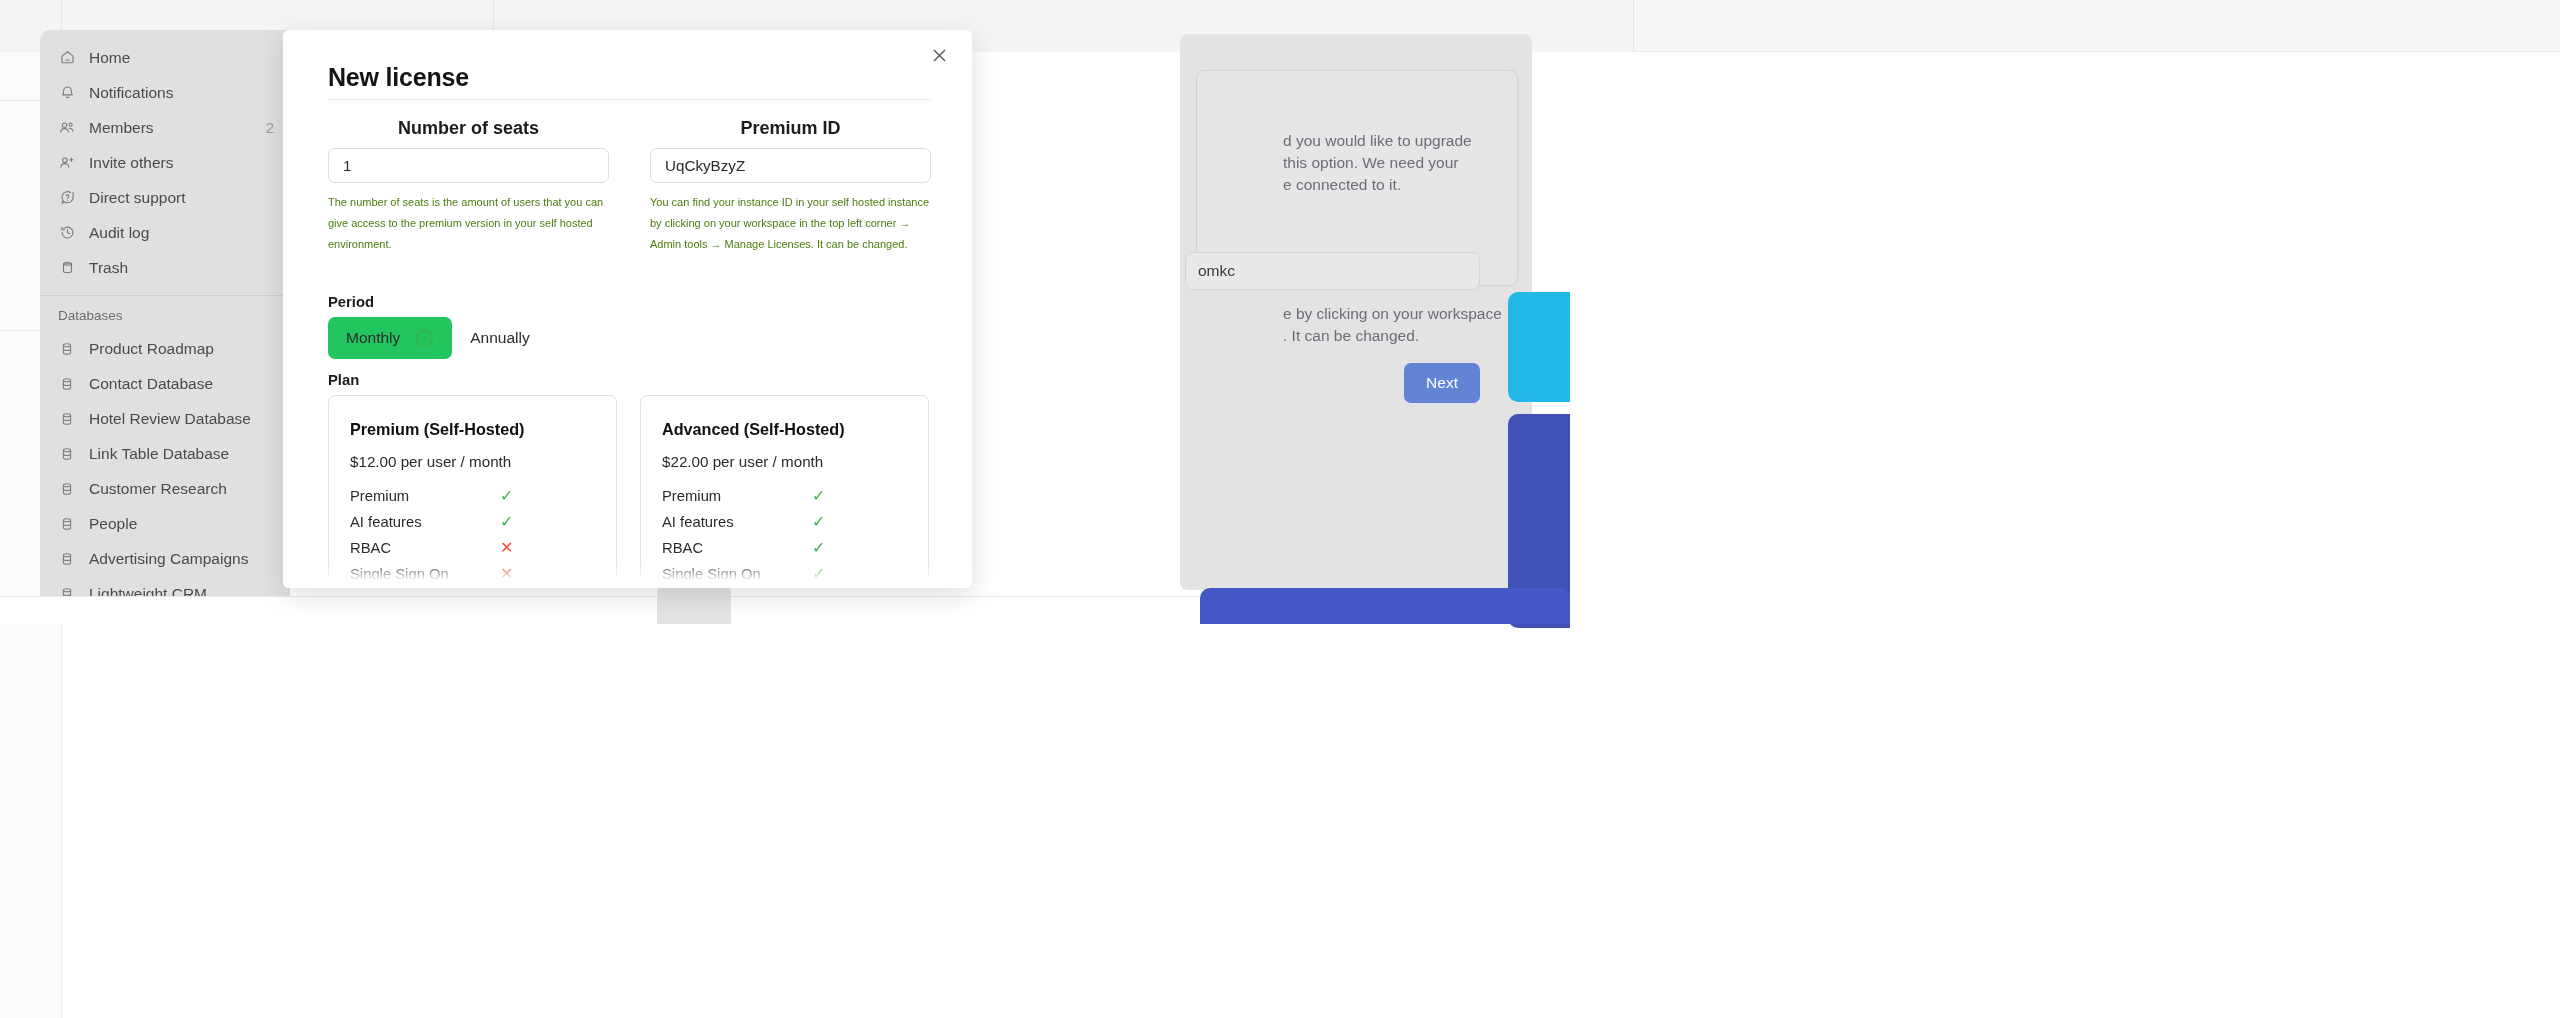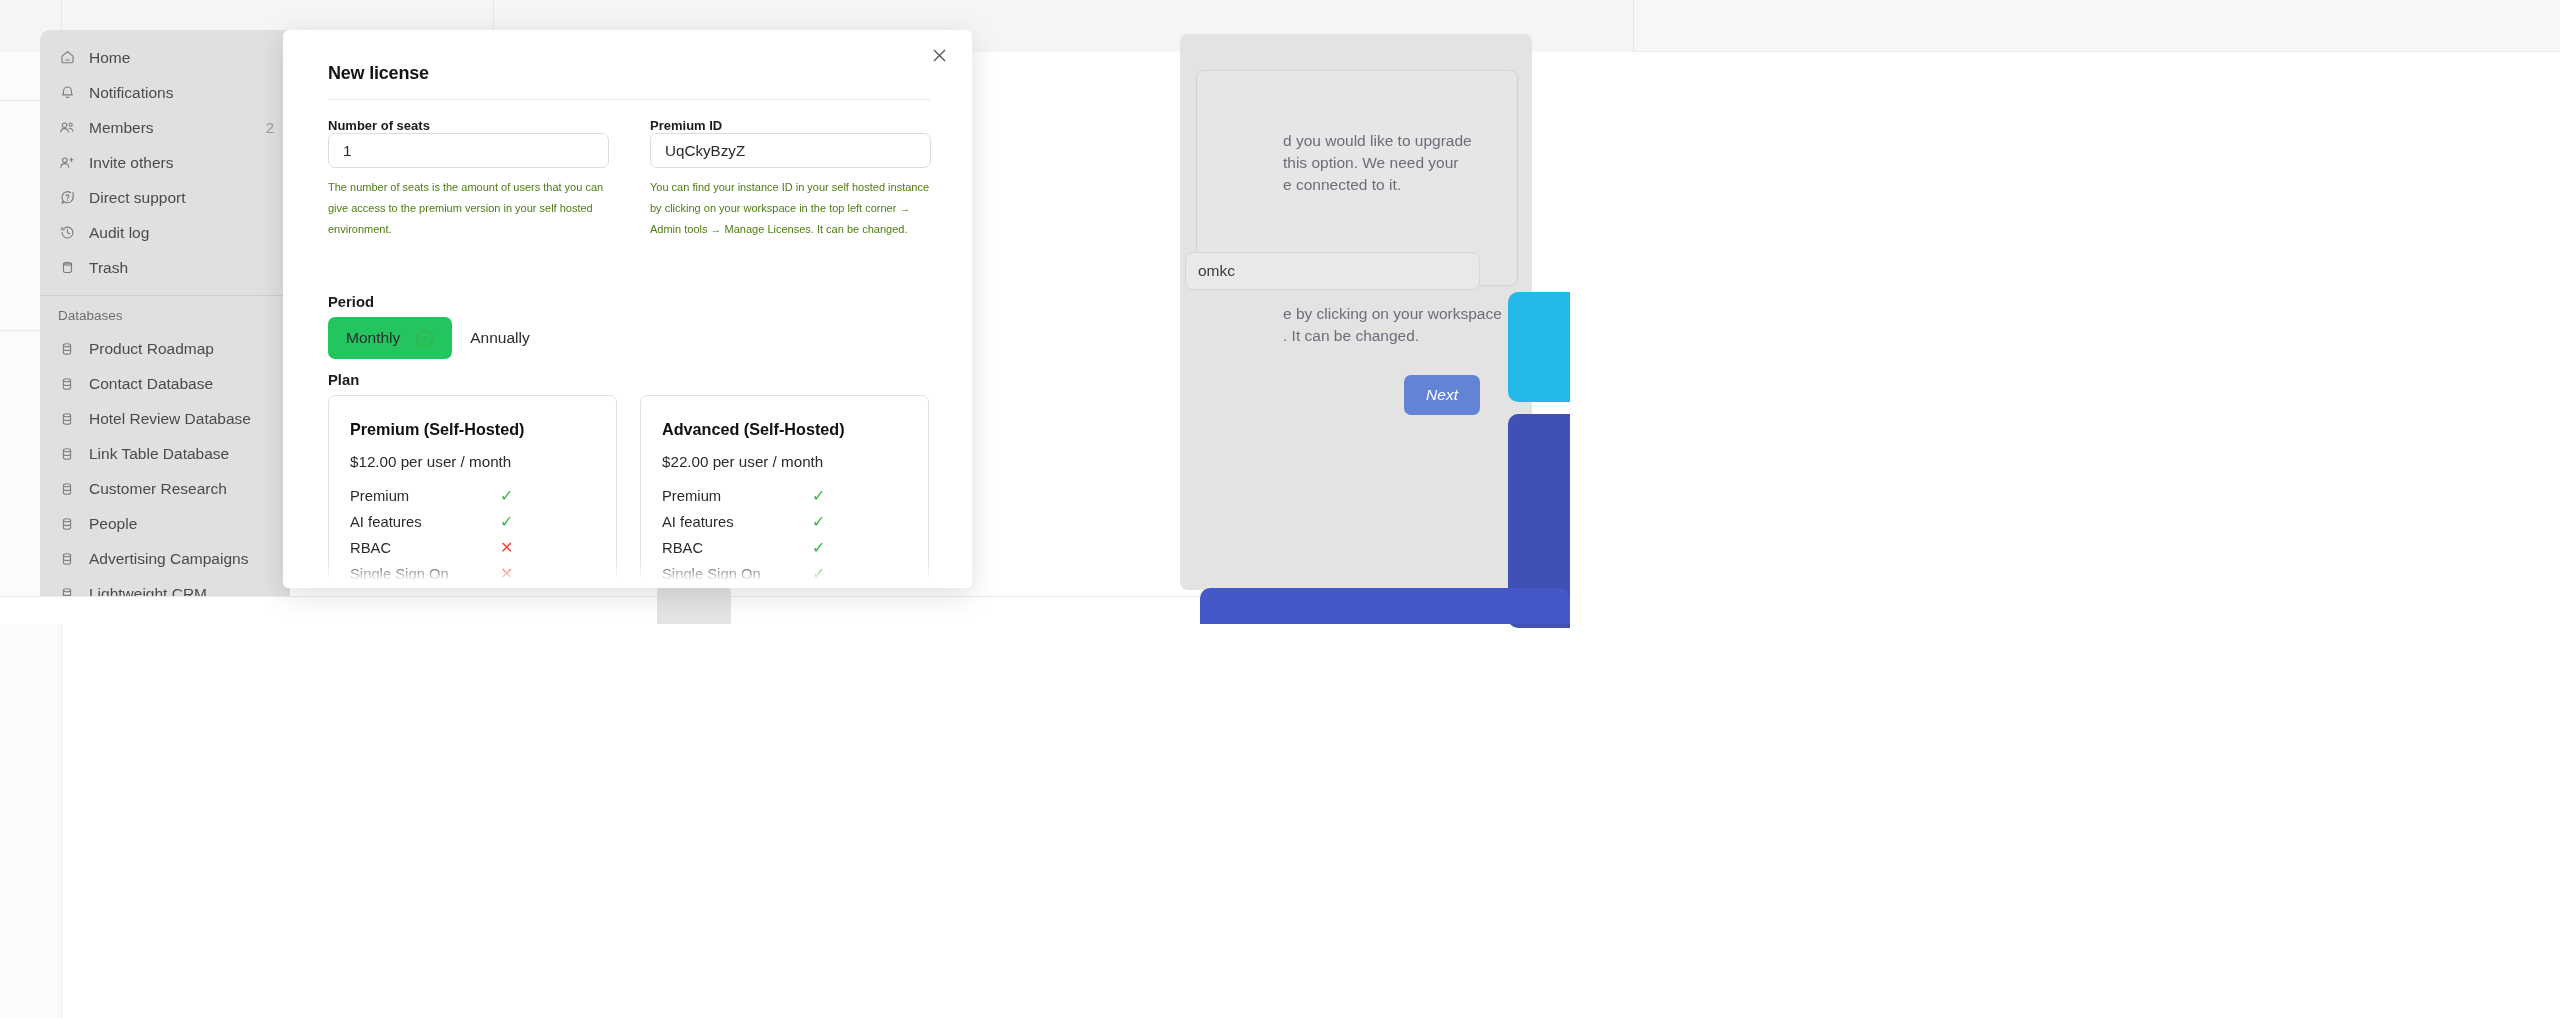--- a/index.html
+++ b/index.html
@@ -132,28 +132,27 @@
     border: 1px solid #d6d6d6;
     border-radius: 8px;
     background: #e9e9e9;
     display: flex; align-items: center;
     padding-left: 12px;
     color: #3b3b3b;
     font-size: 15.5px;
   }
   .bg-next {
     position: absolute;
-    left: 1404px; top: 375px;
+    left: 1404px; top: 363px;
     width: 76px; height: 40px;
     background: #6384d4;
     border-radius: 7px;
     display: flex; align-items: center; justify-content: center;
     color: #ffffff;
     font-size: 15.5px;
-    font-style: italic;
   }
 
   
   .deco-cyan {
     position: absolute;
     left: 1508px; top: 292px;
     width: 62px; height: 110px;
     background: #23b8e8;
     border-radius: 10px 0 0 10px;
   }
@@ -204,44 +203,46 @@
     width: 26px; height: 26px;
     display: flex; align-items: center; justify-content: center;
     color: #5a5a5a;
     font-size: 19px;
     line-height: 1;
     cursor: pointer;
   }
   .modal-title {
     position: absolute;
     left: 45px; top: 33px;
-    font-size: 18px;
+    font-size: 25px;
     font-weight: bold;
     color: #141414;
     letter-spacing: -0.2px;
   }
   .modal-rule {
     position: absolute;
     left: 45px; top: 69px;
     width: 602px; height: 1px;
     background: #e8e8e8;
   }
 
   .fields {
     position: absolute;
     left: 45px; top: 88px;
     width: 602px;
     display: flex;
     gap: 41px;
   }
   .field { width: 281px; }
   .field-label {
-    font-size: 13px;
+    font-size: 18px;
     color: #1c1c1c;
     font-weight: 600;
+    margin-bottom: 9px;
+    text-align: center;
   }
   .field-input {
     width: 281px;
     height: 35px;
     border: 1px solid #dcdcdc;
     border-radius: 7px;
     background: #fff;
     display: flex; align-items: center;
     padding-left: 14px;
     font-size: 15.2px;

